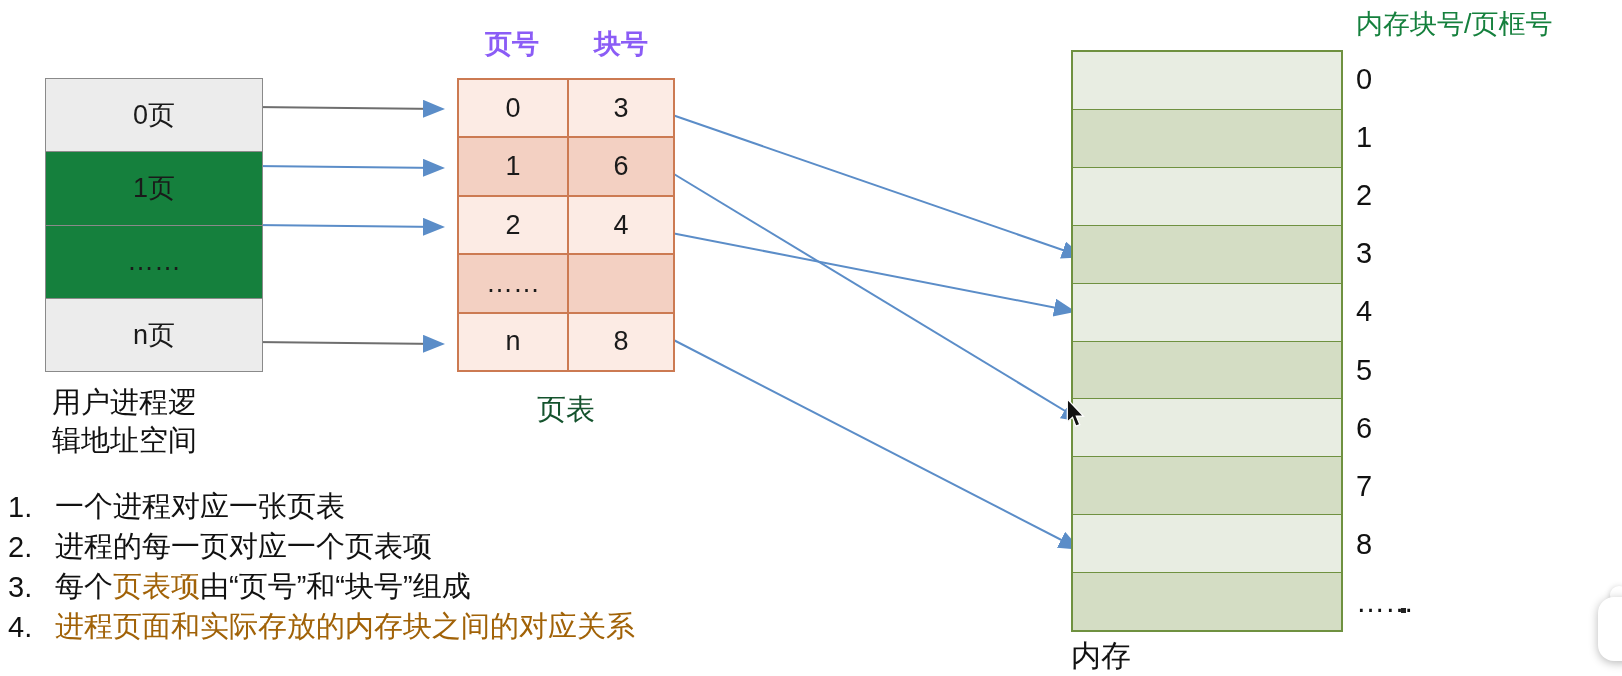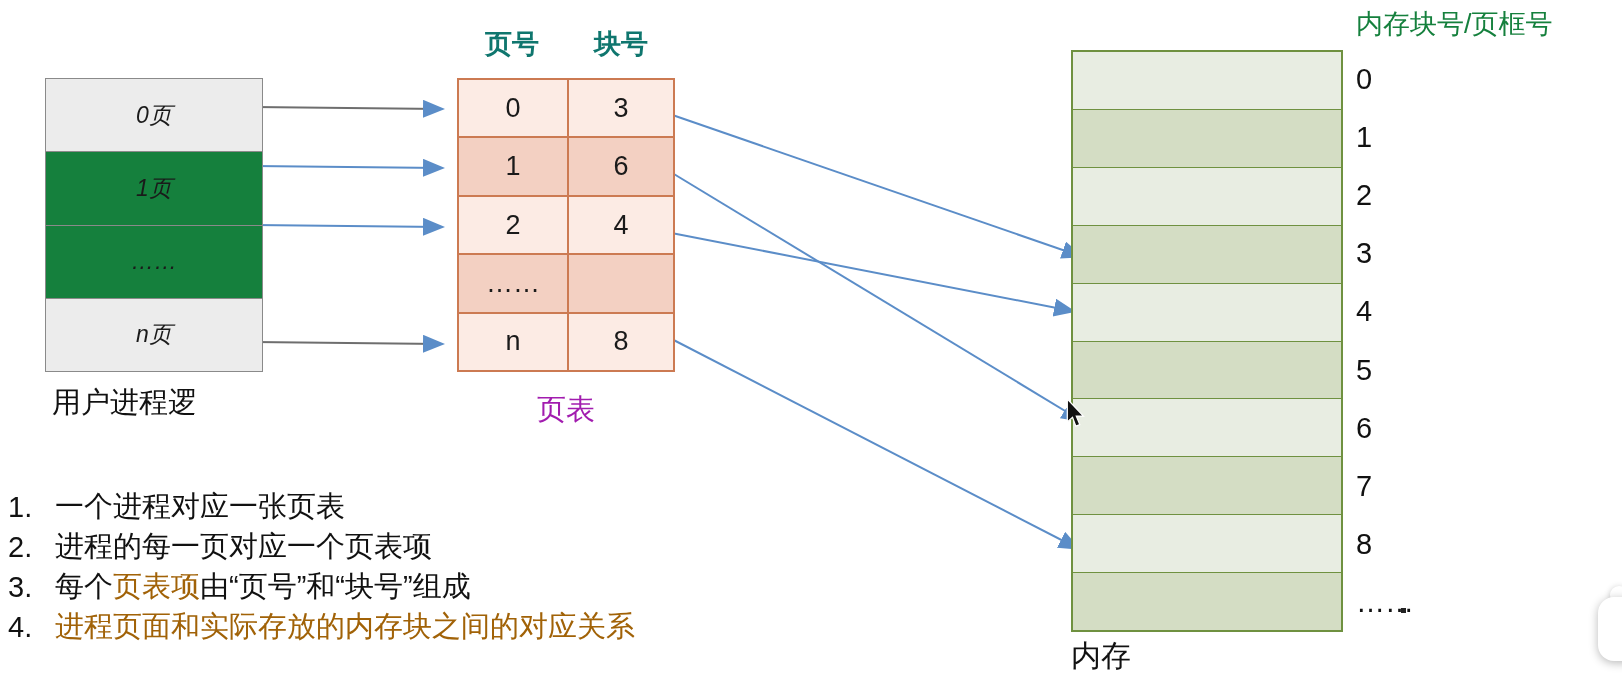--- a/index.html
+++ b/index.html
@@ -5,38 +5,38 @@
   html,body{margin:0;padding:0;background:#fff;}
   .canvas{
     position:relative;width:1622px;height:676px;background:#ffffff;
     overflow:hidden;font-family:"Liberation Sans","DejaVu Sans",sans-serif;color:#1a1a1a;
   }
   .abs{position:absolute;}
   
   .ltable{left:45px;top:78px;width:218px;height:294px;display:flex;flex-direction:column;
     border:1.6px solid #8a8a8a;box-sizing:border-box;}
   .lrow{flex:1;display:flex;align-items:center;justify-content:center;
-    font-size:23px;border-bottom:1.6px solid #8a8a8a;box-sizing:border-box;font-style:italic;}
+    font-size:27px;border-bottom:1.6px solid #8a8a8a;box-sizing:border-box;}
   .lrow:last-child{border-bottom:none;}
   .llight{background:#ececec;}
   .ldark{background:#15803d;}
   .ltable-label{left:52px;top:383px;font-size:29px;line-height:38px;color:#111;text-align:right;}
   
   .pt-header{top:27px;height:34px;display:flex;align-items:center;justify-content:center;
-    font-size:27px;color:#0f766e;font-weight:bold;}
+    font-size:27px;color:#8b5cf6;font-weight:bold;}
   .ptable{left:457px;top:78px;width:218px;height:294px;display:flex;flex-direction:column;
     border:2px solid #cc7a52;box-sizing:border-box;}
   .prow{flex:1;display:flex;border-bottom:2px solid #cc7a52;box-sizing:border-box;}
   .prow:last-child{border-bottom:none;}
   .pcell{display:flex;align-items:center;justify-content:center;font-size:27px;box-sizing:border-box;}
   .pcell.c0{width:110px;border-right:2px solid #cc7a52;}
   .pcell.c1{flex:1;}
   .plight{background:#fcebe4;}
   .pdark{background:#f3d0c2;}
-  .pt-label{left:457px;top:390px;width:218px;text-align:center;font-size:29px;color:#a21caf;}
+  .pt-label{left:457px;top:390px;width:218px;text-align:center;font-size:29px;color:#14532d;}
   
   .mem-title{left:1356px;top:6px;font-size:27px;color:#15803d;}
   .mtable{left:1071px;top:50px;width:272px;height:582px;display:flex;flex-direction:column;
     border:2px solid #6f9140;box-sizing:border-box;}
   .mrow{flex:1;border-bottom:1.8px solid #6f9140;box-sizing:border-box;}
   .mrow:last-child{border-bottom:none;}
   .mlight{background:#e8ede2;}
   .mdark{background:#d4ddc4;}
   .mem-side{left:1356px;top:50px;width:110px;height:582px;display:flex;flex-direction:column;}
   .mside-label{flex:1;display:flex;align-items:center;font-size:29px;color:#111;}
@@ -78,20 +78,21 @@
   </svg>
 
   <div class="abs ltable" id="ltable">
       <div class="lrow llight">0页</div>
       <div class="lrow ldark">1页</div>
       <div class="lrow ldark">……</div>
       <div class="lrow llight">n页</div>
     </div>
   <div class="abs ltable-label">
     <div>用户进程逻</div>
+    <div>辑地址空间</div>
   </div>
 
   <div class="abs pt-header" style="left:457px;width:110px;">页号</div>
   <div class="abs pt-header" style="left:567px;width:108px;">块号</div>
   <div class="abs ptable" id="ptable">
       <div class="prow">
         <div class="pcell c0 plight">0</div>
         <div class="pcell c1 plight">3</div>
       </div>
       <div class="prow">

